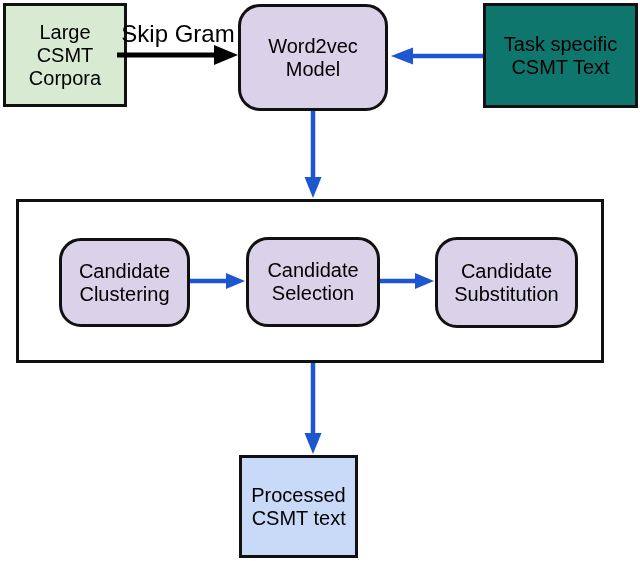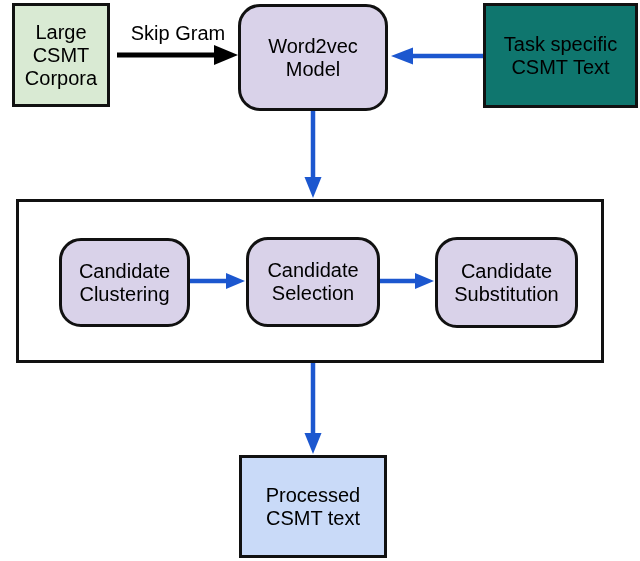--- a/index.html
+++ b/index.html
@@ -28,32 +28,32 @@
     font-size: 20px;
     line-height: 23px;
   }
   .rounded { border-radius: 22px; }
   .green  { background: #d9ead3; }
   .purple { background: #d9d2e9; }
   .pink   { background: #0f766e; }
   .blue   { background: #c9daf8; }
   .white  { background: #ffffff; }
 
-  #node-corpora      { left: 12px;   top: 3px;   width: 98px; height: 104px; }
+  #node-corpora      { left: 3px;   top: 3px;   width: 124px; height: 104px; }
   #node-word2vec     { left: 238px; top: 4px;   width: 150px; height: 107px; }
   #node-task-text    { left: 483px; top: 3px;   width: 155px; height: 105px; }
   #pipeline-container{ left: 16px;  top: 199px; width: 588px; height: 164px; }
   #node-clustering   { left: 59px;  top: 238px; width: 131px; height: 89px;  }
   #node-selection    { left: 246px; top: 237px; width: 134px; height: 90px;  }
   #node-substitution { left: 435px; top: 237px; width: 143px; height: 91px;  }
-  #node-processed    { left: 239px; top: 455px; width: 148px; height: 103px; }
+  #node-processed    { left: 239px; top: 455px; width: 119px; height: 103px; text-align: right; }
 
   .edge-label {
     position: absolute;
-    font-size: 20px;
+    font-size: 24px;
     line-height: 23px;
     text-align: center;
     white-space: nowrap;
   }
   #label-skip-gram { left: 118px; top: 22px; width: 120px; }
   #label-training  { left: 118px; top: 64px; width: 120px; }
 
   #arrow-layer {
     position: absolute;
     left: 0; top: 0;

